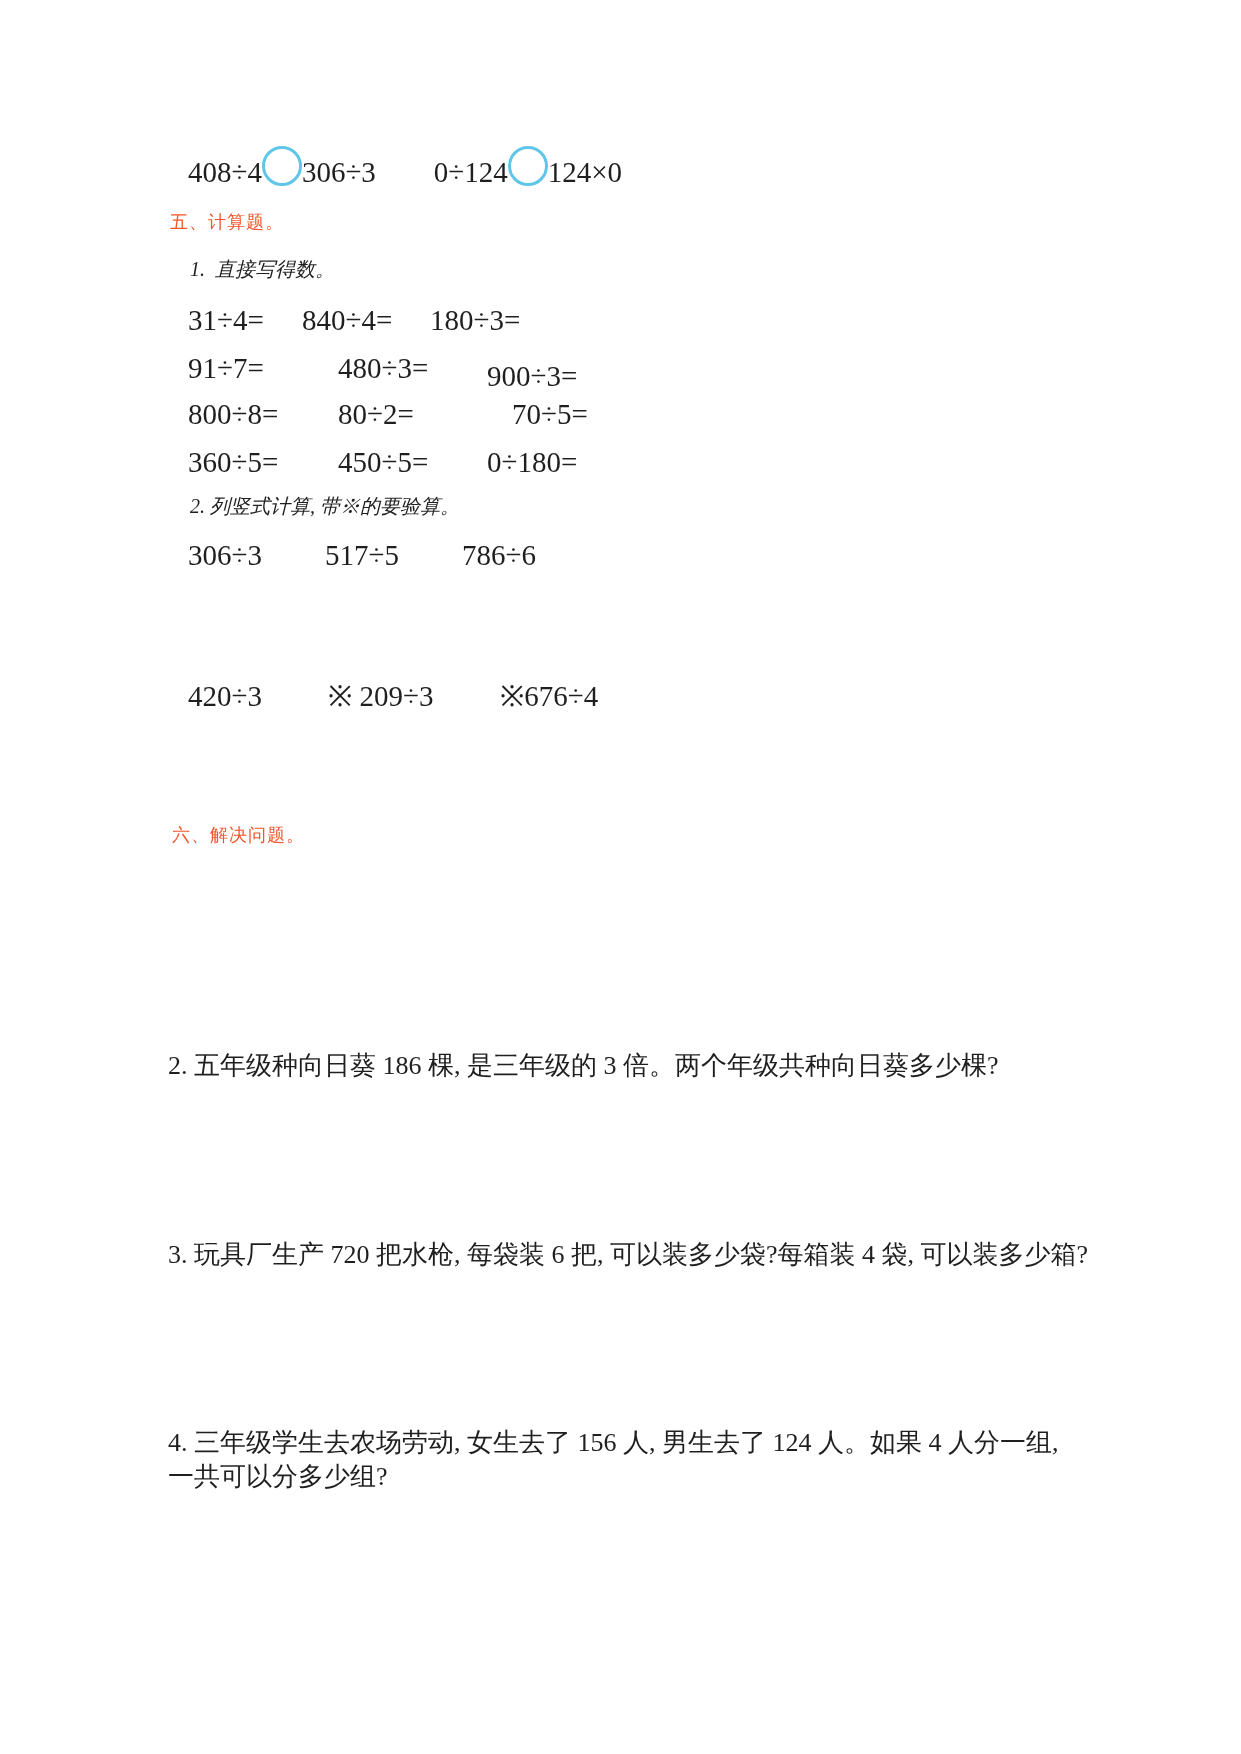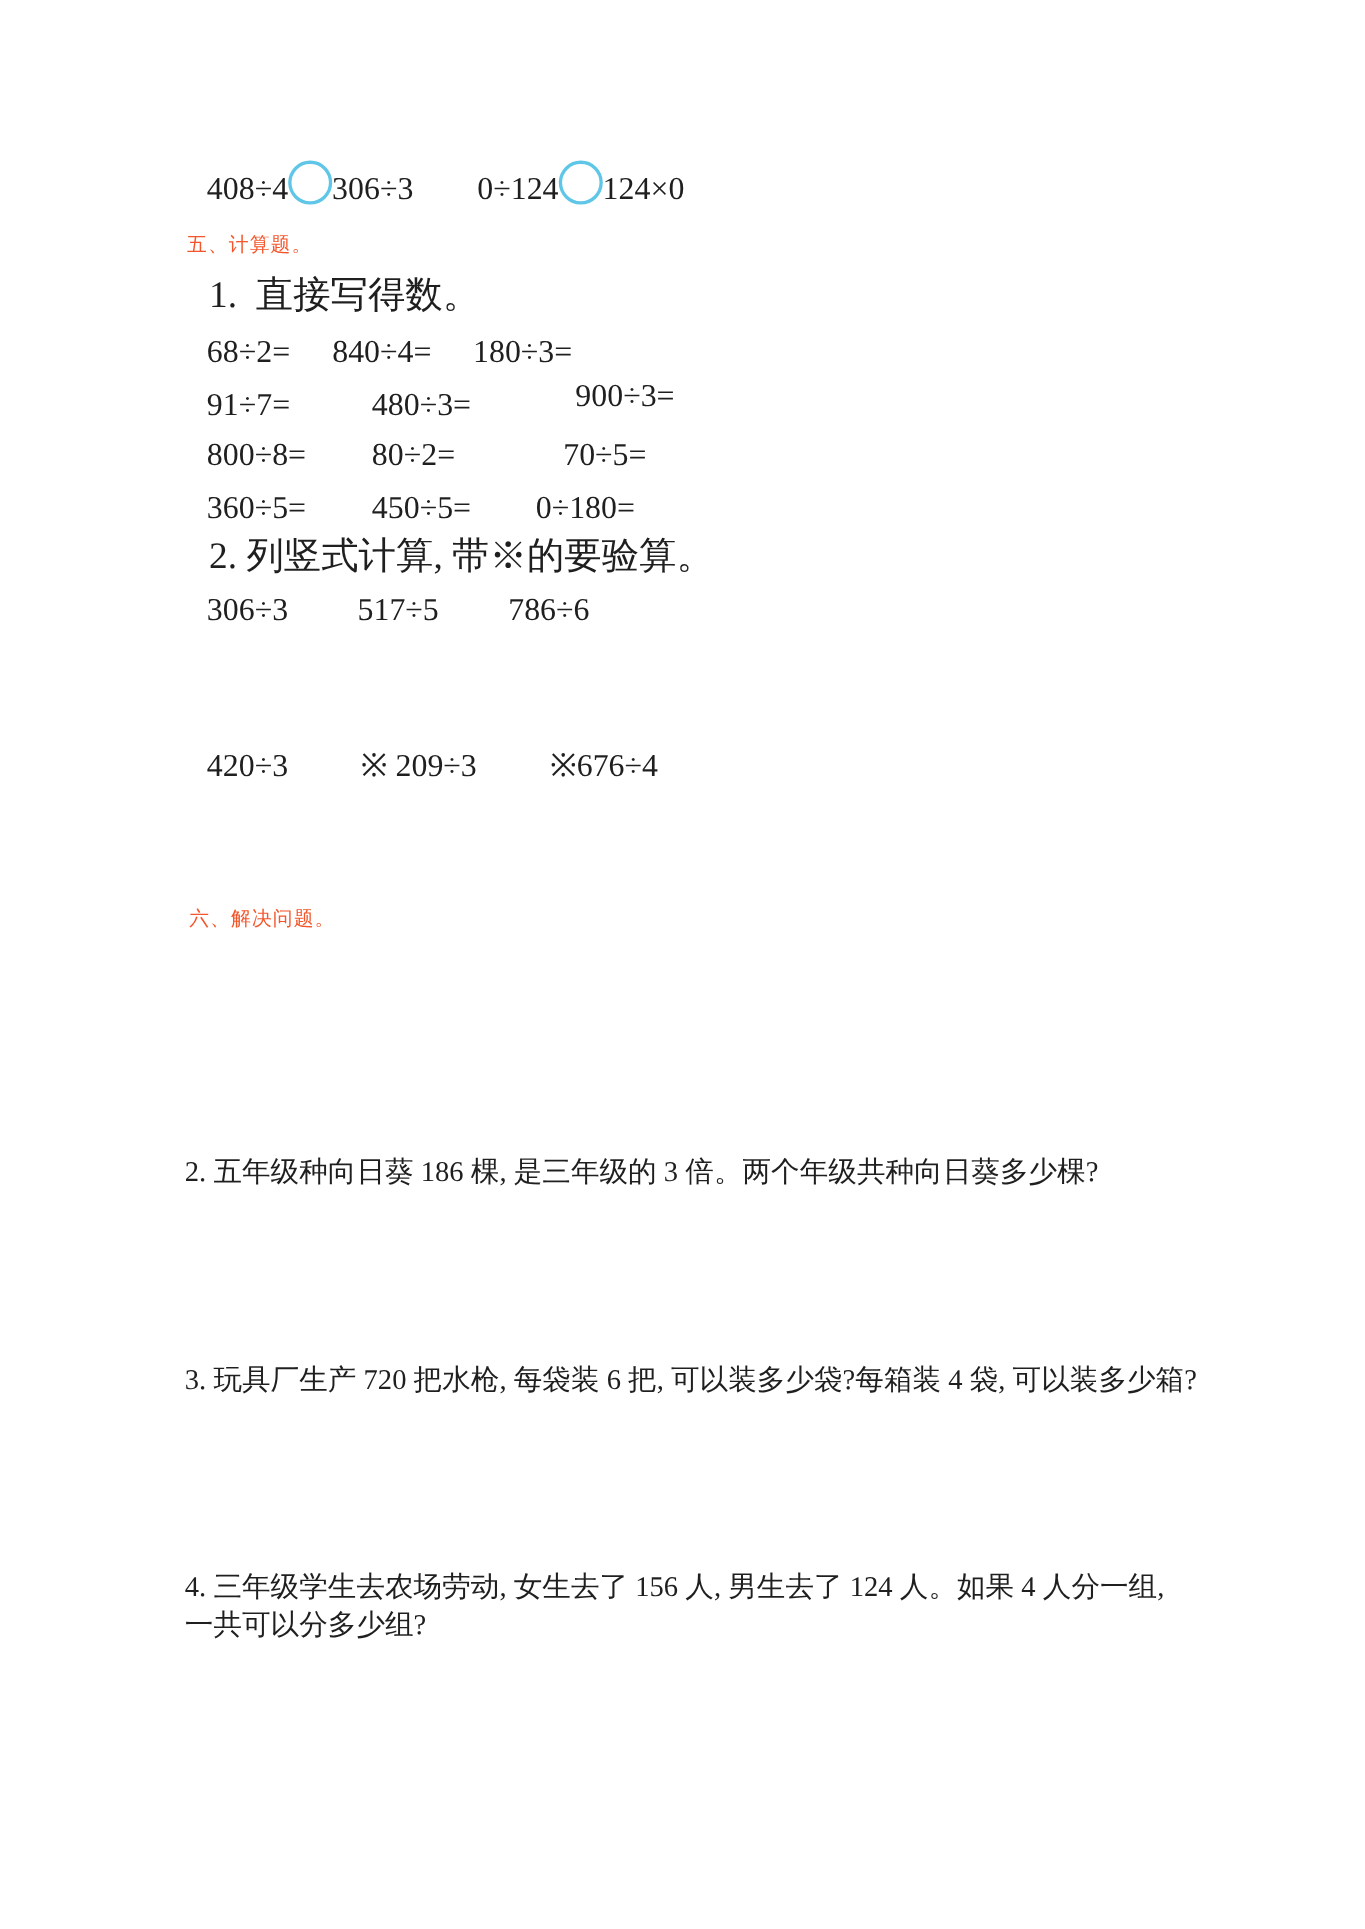--- a/index.html
+++ b/index.html
@@ -7,21 +7,21 @@
     position:relative;
     width:1241px;
     height:1754px;
     background:#ffffff;
     font-family:"Liberation Serif", serif;
     color:#1f1f1f;
     overflow:hidden;
   }
   .abs{position:absolute;white-space:pre;}
   .eq{font-size:29px;line-height:35px;}
-  .cn{font-size:34px;line-height:34px;}
+  .cn{font-size:20px;line-height:34px;font-style:italic;}
   .heading{color:var(--accent,#f4562c);font-size:18px;line-height:34px;letter-spacing:1px;}
   .compare-row{
     position:absolute;left:188px;top:152px;
     display:flex;align-items:center;
     font-size:29px;
   }
   .compare-gap{display:inline-block;width:58px;}
   .answer-circle{
     display:inline-block;
     width:34px;height:34px;
@@ -48,27 +48,27 @@
     <span>306÷3</span>
     <span class="compare-gap"></span>
     <span>0÷124</span>
     <span class="answer-circle"></span>
     <span>124×0</span>
   </div>
 
   <div class="abs heading" style="left:170px;top:205px;">五、计算题。</div>
   <div class="abs cn" style="left:190px;top:252px;">1.  直接写得数。</div>
 
-  <span class="cell eq" style="left:188px;top:303px;">68÷2=</span>
+  <span class="cell eq" style="left:188px;top:303px;">31÷4=</span>
   <span class="cell eq" style="left:302px;top:303px;">840÷4=</span>
   <span class="cell eq" style="left:430px;top:303px;text-align:right;">180÷3=</span>
 
   <span class="cell eq" style="left:188px;top:351px;">91÷7=</span>
   <span class="cell eq" style="left:338px;top:351px;">480÷3=</span>
-  <span class="cell eq" style="left:487px;top:343px;margin-left:36px;">900÷3=</span>
+  <span class="cell eq" style="left:487px;top:359px;">900÷3=</span>
 
   <span class="cell eq" style="left:188px;top:397px;">800÷8=</span>
   <span class="cell eq" style="left:338px;top:397px;">80÷2=</span>
   <span class="cell eq" style="left:487px;top:397px;margin-left:25px;">70÷5=</span>
 
   <span class="cell eq" style="left:188px;top:445px;">360÷5=</span>
   <span class="cell eq" style="left:338px;top:445px;">450÷5=</span>
   <span class="cell eq" style="left:487px;top:445px;">0÷180=</span>
 
   <div class="abs cn" style="left:190px;top:489px;">2. 列竖式计算, 带※的要验算。</div>

